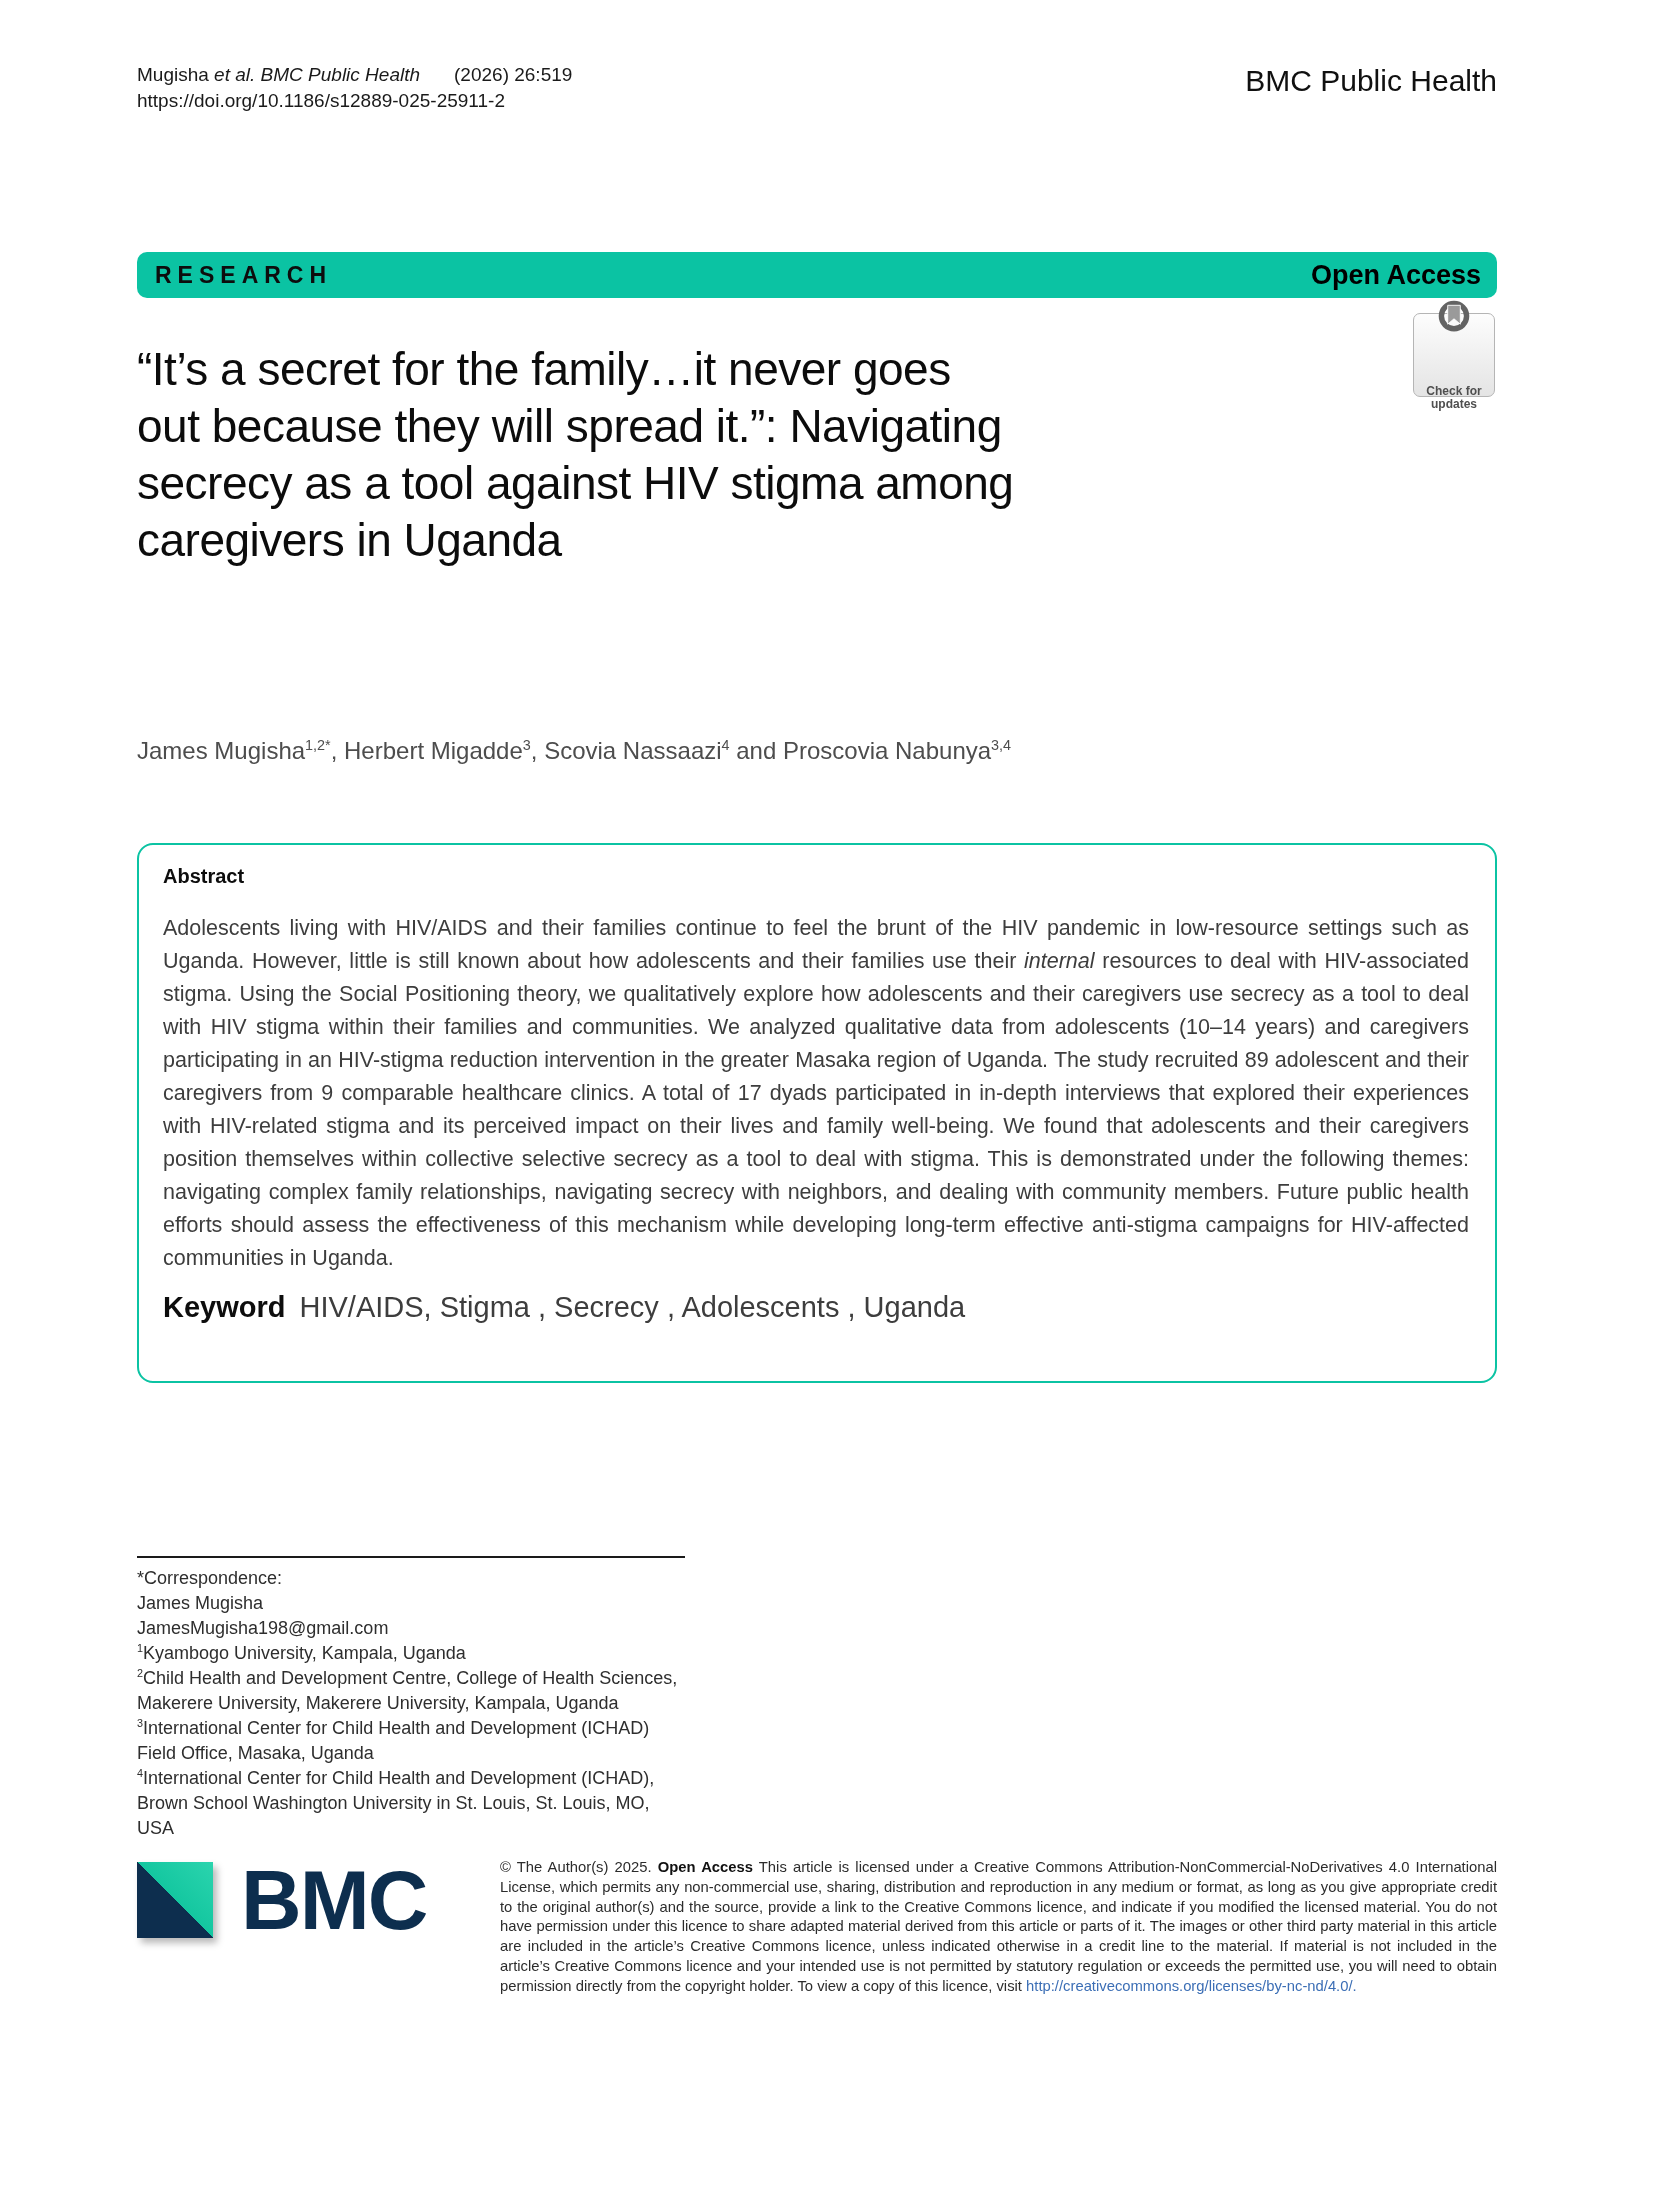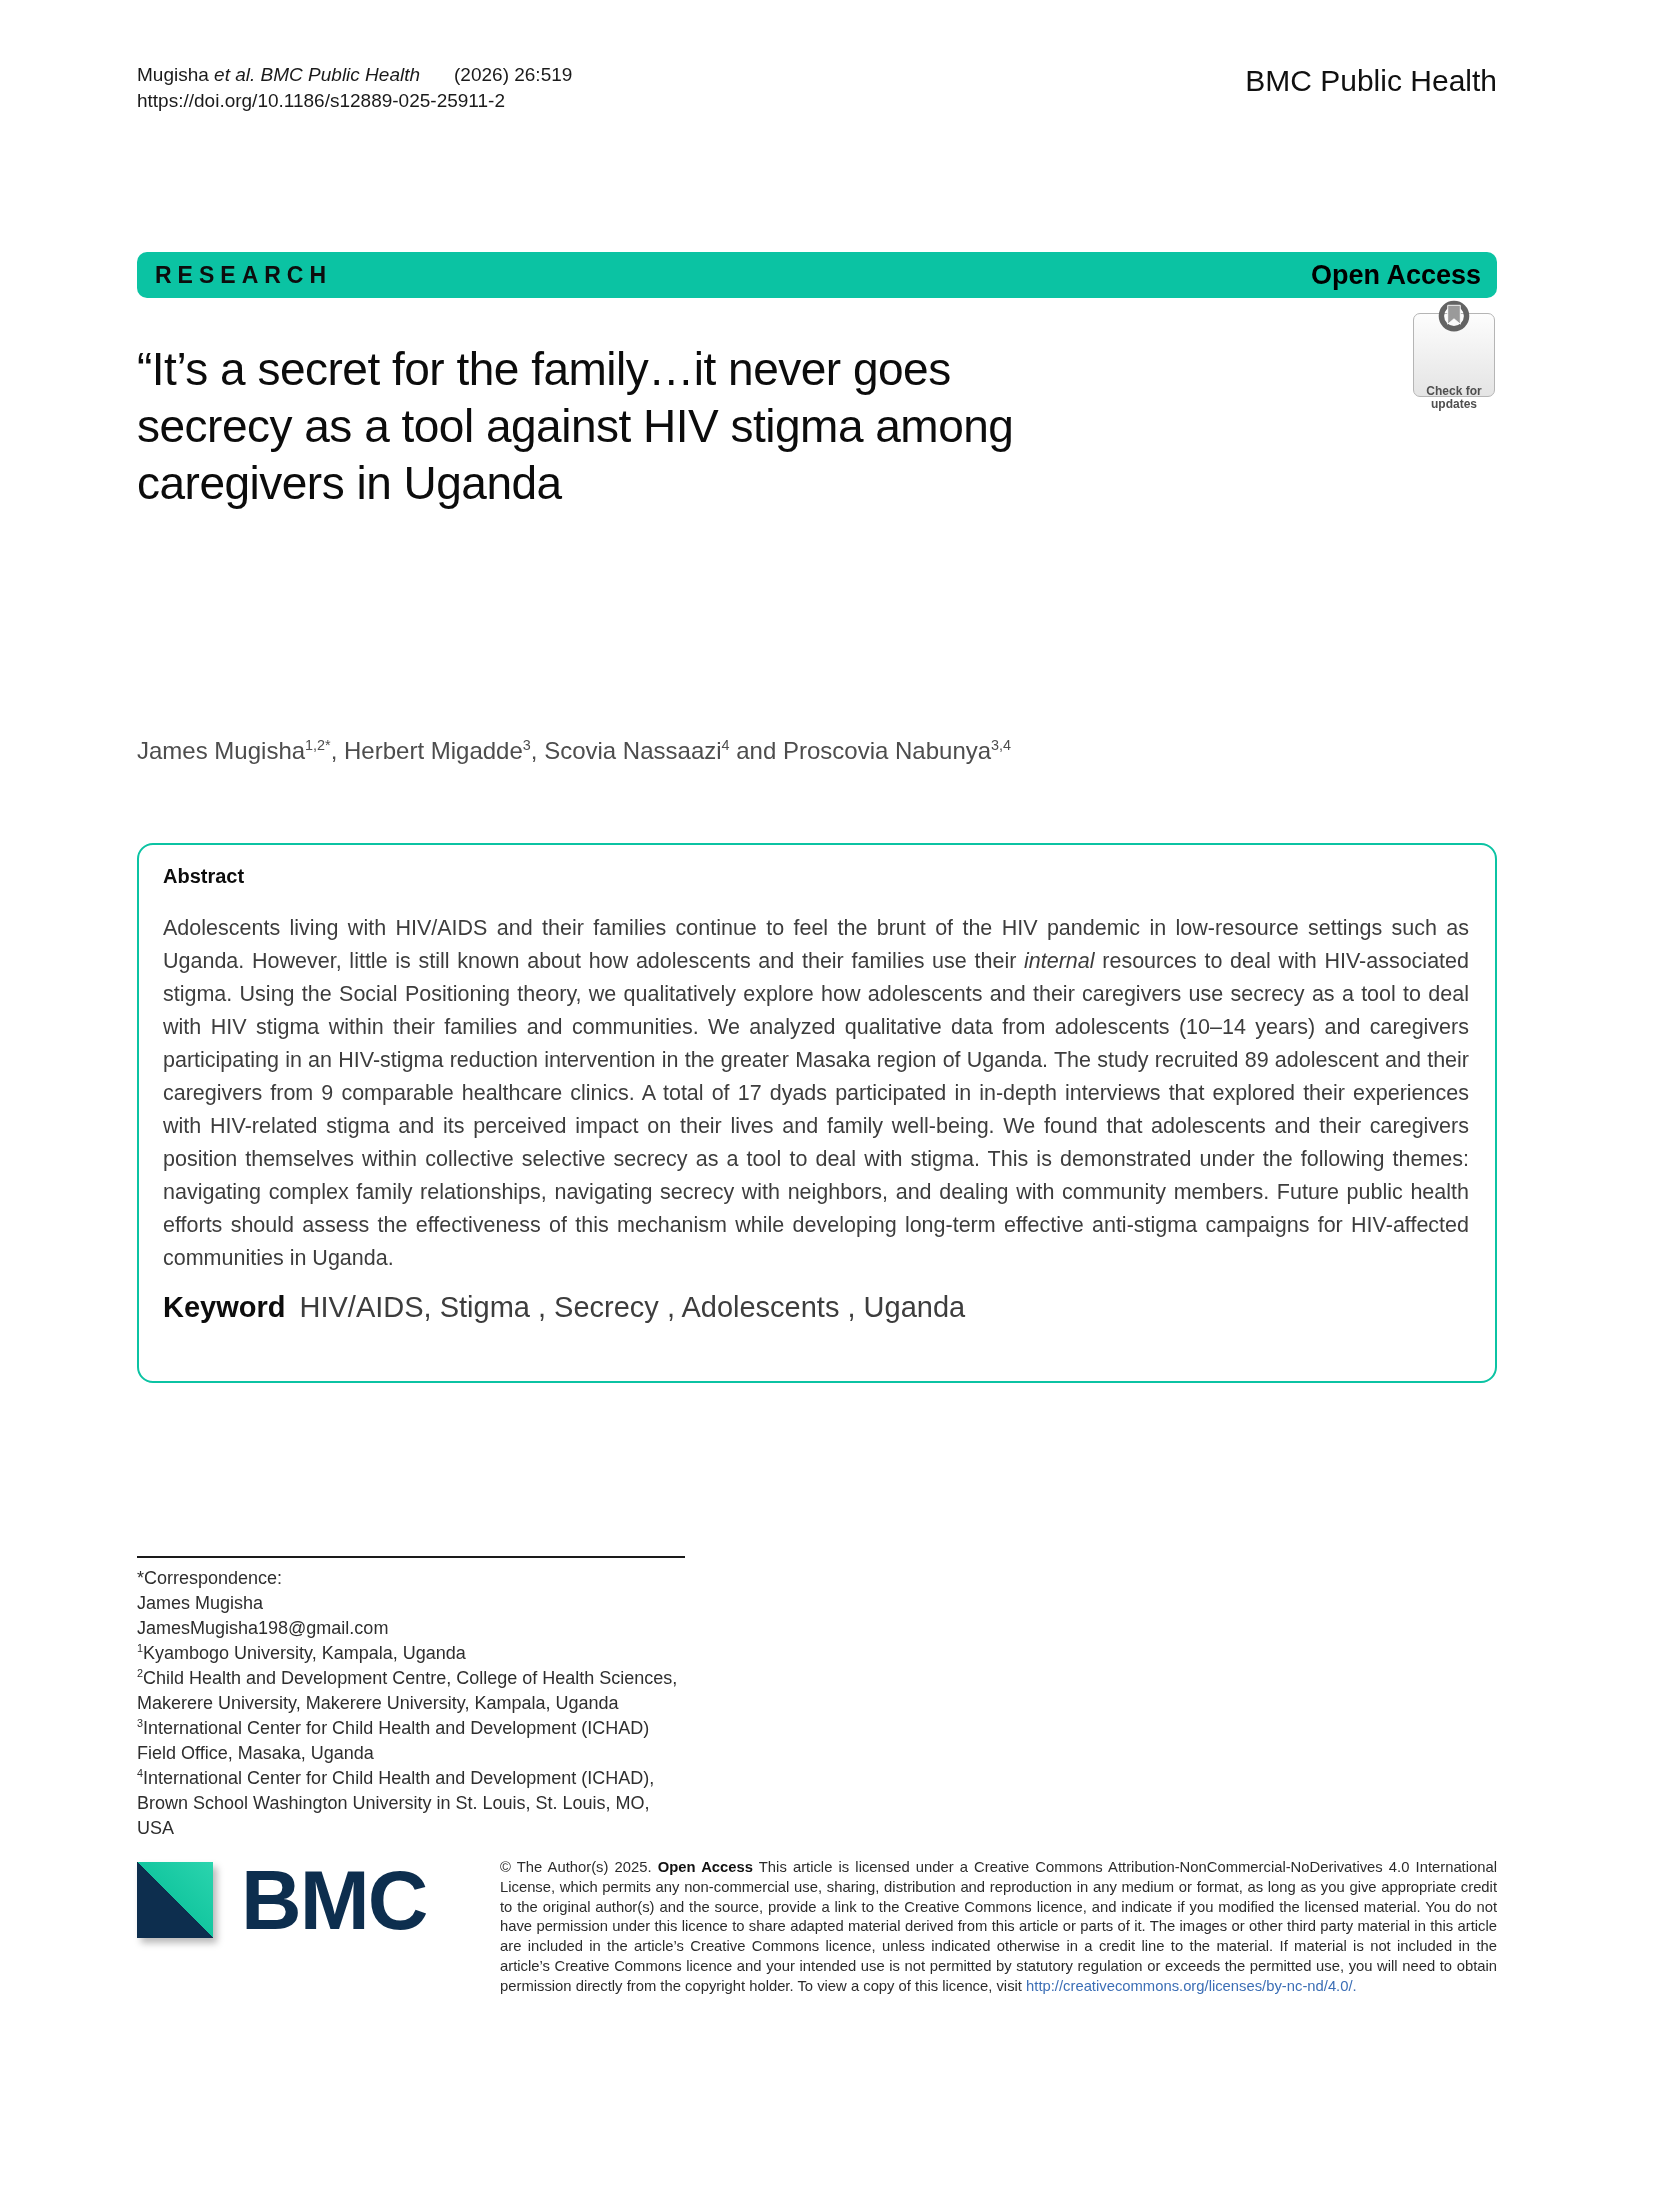--- a/index.html
+++ b/index.html
@@ -101,20 +101,21 @@
       </svg>
     </span>
     <div class="update-badge-text">
       <div>Check for</div>
       <div>updates</div>
     </div>
   </div>
 
   <h1 class="title">
     <div>“It’s a secret for the family…it never goes</div>
+    <div>out because they will spread it.”: Navigating</div>
     <div>secrecy as a tool against HIV stigma among</div>
     <div>caregivers in Uganda</div>
   </h1>
 
   <div class="authors"><span>James Mugisha</span><span class="sup">1,2*</span><span>, </span><span>Herbert Migadde</span><span class="sup">3</span><span>, </span><span>Scovia Nassaazi</span><span class="sup">4</span><span> and </span><span>Proscovia Nabunya</span><span class="sup">3,4</span></div>
 
   <div class="abstract-box">
     <div class="abstract-heading">Abstract</div>
     <p class="abstract-body"><span>Adolescents living with HIV/AIDS and their families continue to feel the brunt of the HIV pandemic in low-resource settings such as Uganda. However, little is still known about how adolescents and their families use their </span><i>internal</i><span> resources to deal with HIV-associated stigma. Using the Social Positioning theory, we qualitatively explore how adolescents and their caregivers use secrecy as a tool to deal with HIV stigma within their families and communities. We analyzed qualitative data from adolescents (10–14 years) and caregivers participating in an HIV-stigma reduction intervention in the greater Masaka region of Uganda. The study recruited 89 adolescent and their caregivers from 9 comparable healthcare clinics. A total of 17 dyads participated in in-depth interviews that explored their experiences with HIV-related stigma and its perceived impact on their lives and family well-being. We found that adolescents and their caregivers position themselves within collective selective secrecy as a tool to deal with stigma. This is demonstrated under the following themes: navigating complex family relationships, navigating secrecy with neighbors, and dealing with community members. Future public health efforts should assess the effectiveness of this mechanism while developing long-term effective anti-stigma campaigns for HIV-affected communities in Uganda.</span></p>
     <div class="keyword-line"><span class="keyword-label">Keyword</span><span>HIV/AIDS, Stigma , Secrecy , Adolescents , Uganda</span></div>

